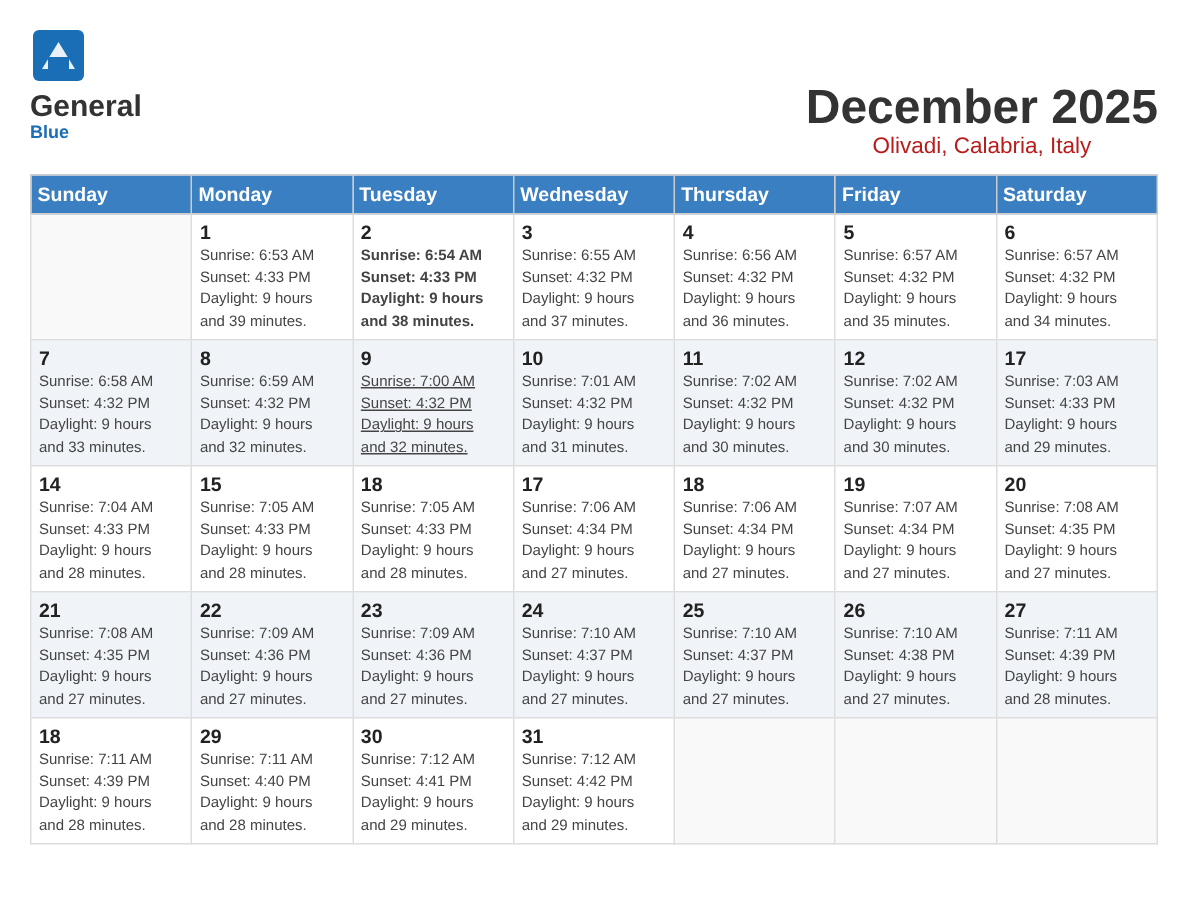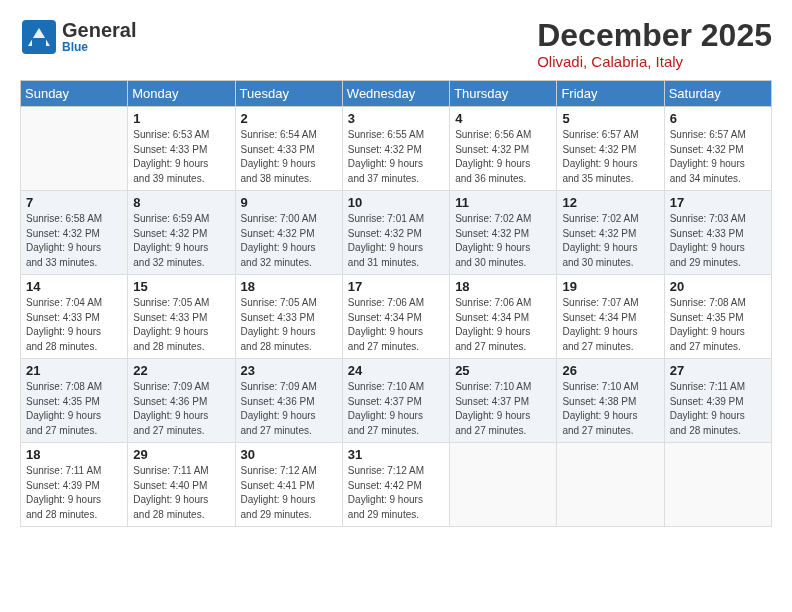--- a/index.html
+++ b/index.html
@@ -21,42 +21,43 @@
       justify-content: space-between;
       align-items: flex-start;
       margin-bottom: 10px;
     }
     .logo {
       display: flex;
       flex-direction: column;
       align-items: flex-start;
     }
     .title-block {
-      text-align: left;
+      text-align: center;
+      margin-top: 36px;
     }
     .month-title {
       font-size: 32px;
       font-weight: bold;
       color: #333;
       line-height: 1.1;
     }
     .subtitle {
       font-size: 15px;
       color: #b91c1c;
     }
     .calendar {
       width: 100%;
       border-collapse: collapse;
       table-layout: fixed;
     }
     .calendar th {
       background: #3a7fc1;
       color: #fff;
       font-size: 13px;
-      font-weight: normal;
+      font-weight: bold;
       padding: 5px 4px;
       text-align: left;
       border: 1px solid #ccc;
     }
     .calendar td {
       vertical-align: top;
       border: 1px solid #ddd;
       padding: 4px 5px;
       height: 82px;
       font-size: 10.5px;
@@ -81,21 +82,21 @@
     .row-shade td {
       background: #f0f4f8;
     }
   </style>
 </head>
 <body>
 
 <div class="page">
   <div class="header">
     <div class="logo">
-      <div style="display:flex;align-items:center;gap:4px;">
+      <div style="display:flex;gap:4px;flex-direction:column;">
         <svg width="38" height="38" viewBox="0 0 38 38">
           <rect x="2" y="2" width="34" height="34" rx="4" fill="#1a6eb5"></rect>
           <polygon points="8,28 19,10 30,28" fill="white" opacity="0.9"></polygon>
           <rect x="12" y="20" width="14" height="8" fill="#1a6eb5"></rect>
         </svg>
         <div>
           <div style="font-size:20px;font-weight:bold;color:#333;line-height:1.1;">General</div>
           <div style="font-size:12px;font-weight:bold;color:#1a6eb5;line-height:1.1;">Blue</div>
         </div>
       </div>
@@ -123,21 +124,21 @@
           <td class="empty"></td>
           <td>
             <span class="day-num">1</span>
             <div class="day-info" style="white-space: pre-line;">Sunrise: 6:53 AM
 Sunset: 4:33 PM
 Daylight: 9 hours
 and 39 minutes.</div>
           </td>
           <td>
             <span class="day-num">2</span>
-            <div class="day-info" style="white-space: pre-line;">Sunrise: 6:54 AM
+            <div class="day-info" style="white-space: pre-line; font-weight: bold;">Sunrise: 6:54 AM
 Sunset: 4:33 PM
 Daylight: 9 hours
 and 38 minutes.</div>
           </td>
           <td>
             <span class="day-num">3</span>
             <div class="day-info" style="white-space: pre-line;">Sunrise: 6:55 AM
 Sunset: 4:32 PM
 Daylight: 9 hours
 and 37 minutes.</div>
@@ -174,21 +175,21 @@
           </td>
           <td>
             <span class="day-num">8</span>
             <div class="day-info" style="white-space: pre-line;">Sunrise: 6:59 AM
 Sunset: 4:32 PM
 Daylight: 9 hours
 and 32 minutes.</div>
           </td>
           <td>
             <span class="day-num">9</span>
-            <div class="day-info" style="white-space: pre-line;">Sunrise: 7:00 AM
+            <div class="day-info" style="white-space: pre-line; text-decoration: underline;">Sunrise: 7:00 AM
 Sunset: 4:32 PM
 Daylight: 9 hours
 and 32 minutes.</div>
           </td>
           <td>
             <span class="day-num">10</span>
             <div class="day-info" style="white-space: pre-line;">Sunrise: 7:01 AM
 Sunset: 4:32 PM
 Daylight: 9 hours
 and 31 minutes.</div>

